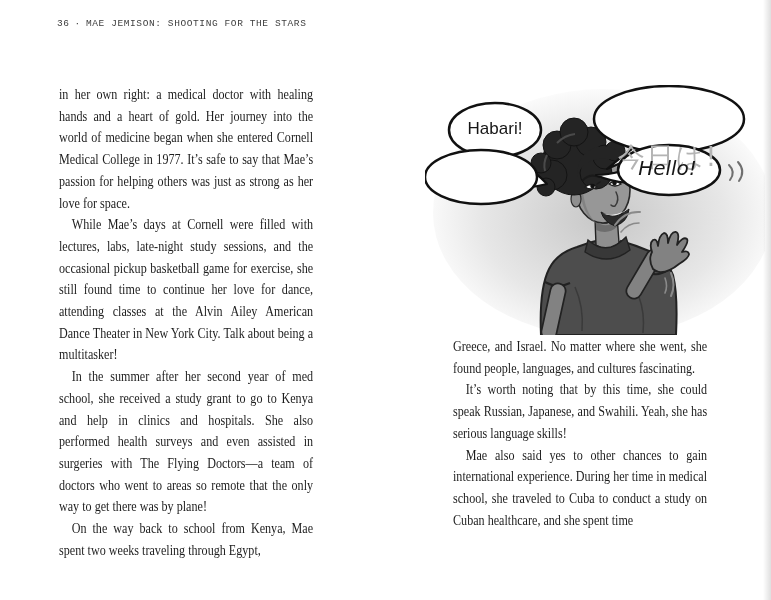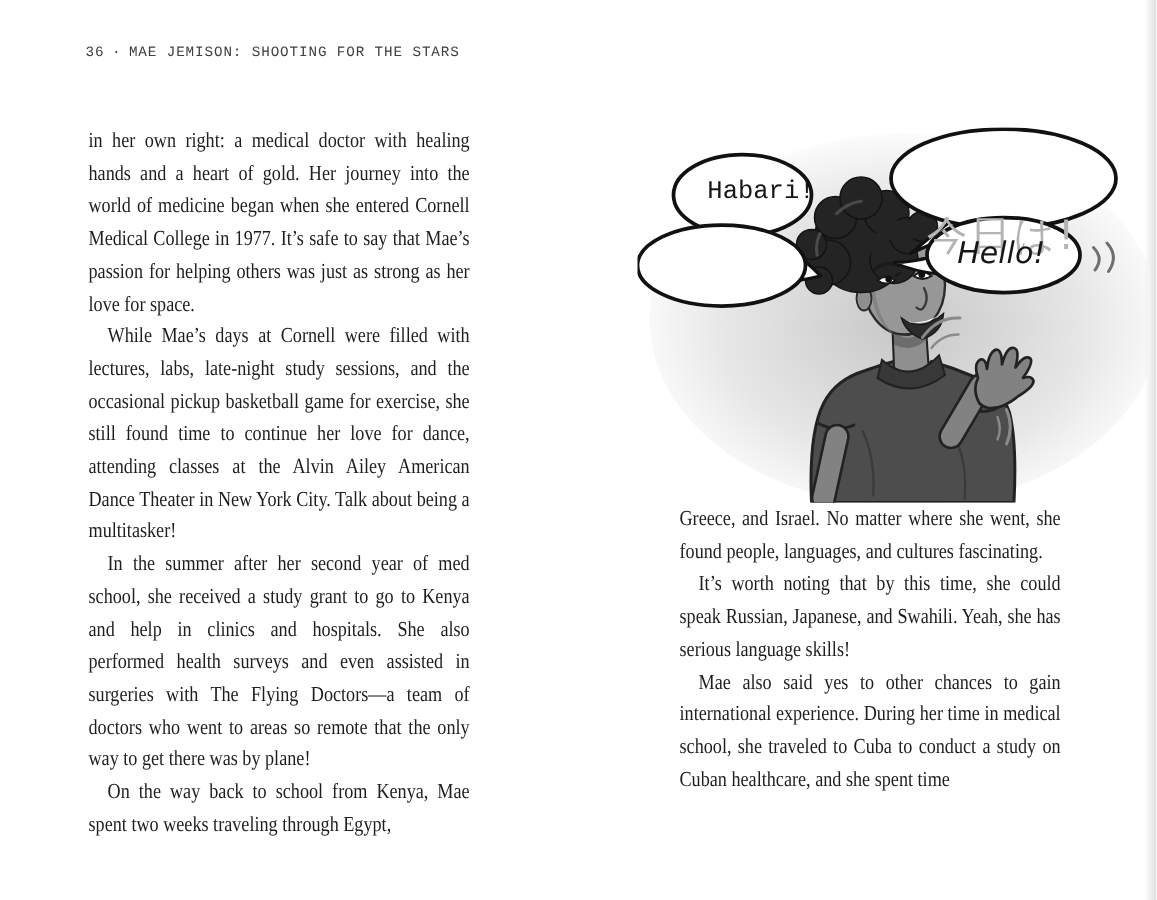--- a/index.html
+++ b/index.html
@@ -1,40 +1,40 @@
 <!DOCTYPE html>
 <html><head>
 <meta charset="utf-8">
 <style>
   html,body{margin:0;padding:0;}
   body{width:771px;height:600px;overflow:hidden;background:#ffffff;
        font-family:"Liberation Serif","DejaVu Serif",serif;}
   .spread{position:relative;width:771px;height:600px;background:#ffffff;}
 
   
-  .running-head{position:absolute;top:29px;font-family:"Liberation Mono","DejaVu Sans Mono",monospace;
+  .running-head{position:absolute;top:18px;font-family:"Liberation Mono","DejaVu Sans Mono",monospace;
        font-size:9.5px;letter-spacing:0.6px;color:#3e3e3e;white-space:nowrap;}
   .running-head .sep{padding:0 5px;}
   .head-left{left:57px;}
   .head-right{right:36px;}
 
   
   .col{position:absolute;width:300px;transform:scaleX(0.847);transform-origin:0 0;
        text-align:justify;font-size:14.3px;line-height:21.7px;color:#1d1d1d;}
   .col p{margin:0;text-indent:15px;}
   .col p.cont{text-indent:0;}
   .col-left{left:59px;top:84px;}
   .col-right{left:453px;top:336px;}
 
   
   .illus{position:absolute;left:425px;top:85px;width:340px;height:250px;}
   .illus svg{position:absolute;left:0;top:0;}
   .bubble-text{position:absolute;text-align:center;white-space:nowrap;}
   .bt-habari{left:22px;top:34px;width:96px;font-size:17px;color:#161616;
-       font-family:Liberation Mono, monospace;text-align:right;}
+       font-family:Liberation Sans, sans-serif;}
   .bt-privet{left:1px;top:78px;width:106px;font-size:20px;font-weight:bold;color:#7d7d7d;
        font-family:"Liberation Serif",serif;}
   .bt-kon{left:167px;top:10px;width:152px;font-size:27px;color:#b4b4b4;letter-spacing:2px;
        font-family:"DejaVu Sans","Liberation Sans",sans-serif;margin-top:44px;}
   .bt-hello{left:192px;top:71px;width:101px;font-size:20px;color:#161616;
        font-family:"DejaVu Sans","Liberation Sans",sans-serif;font-style:italic;}
 
   
   .page-edge{position:absolute;right:0;top:0;width:8px;height:100%;
        background:linear-gradient(to right, rgba(110,110,110,0) 0%, rgba(110,110,110,0.22) 100%);}

